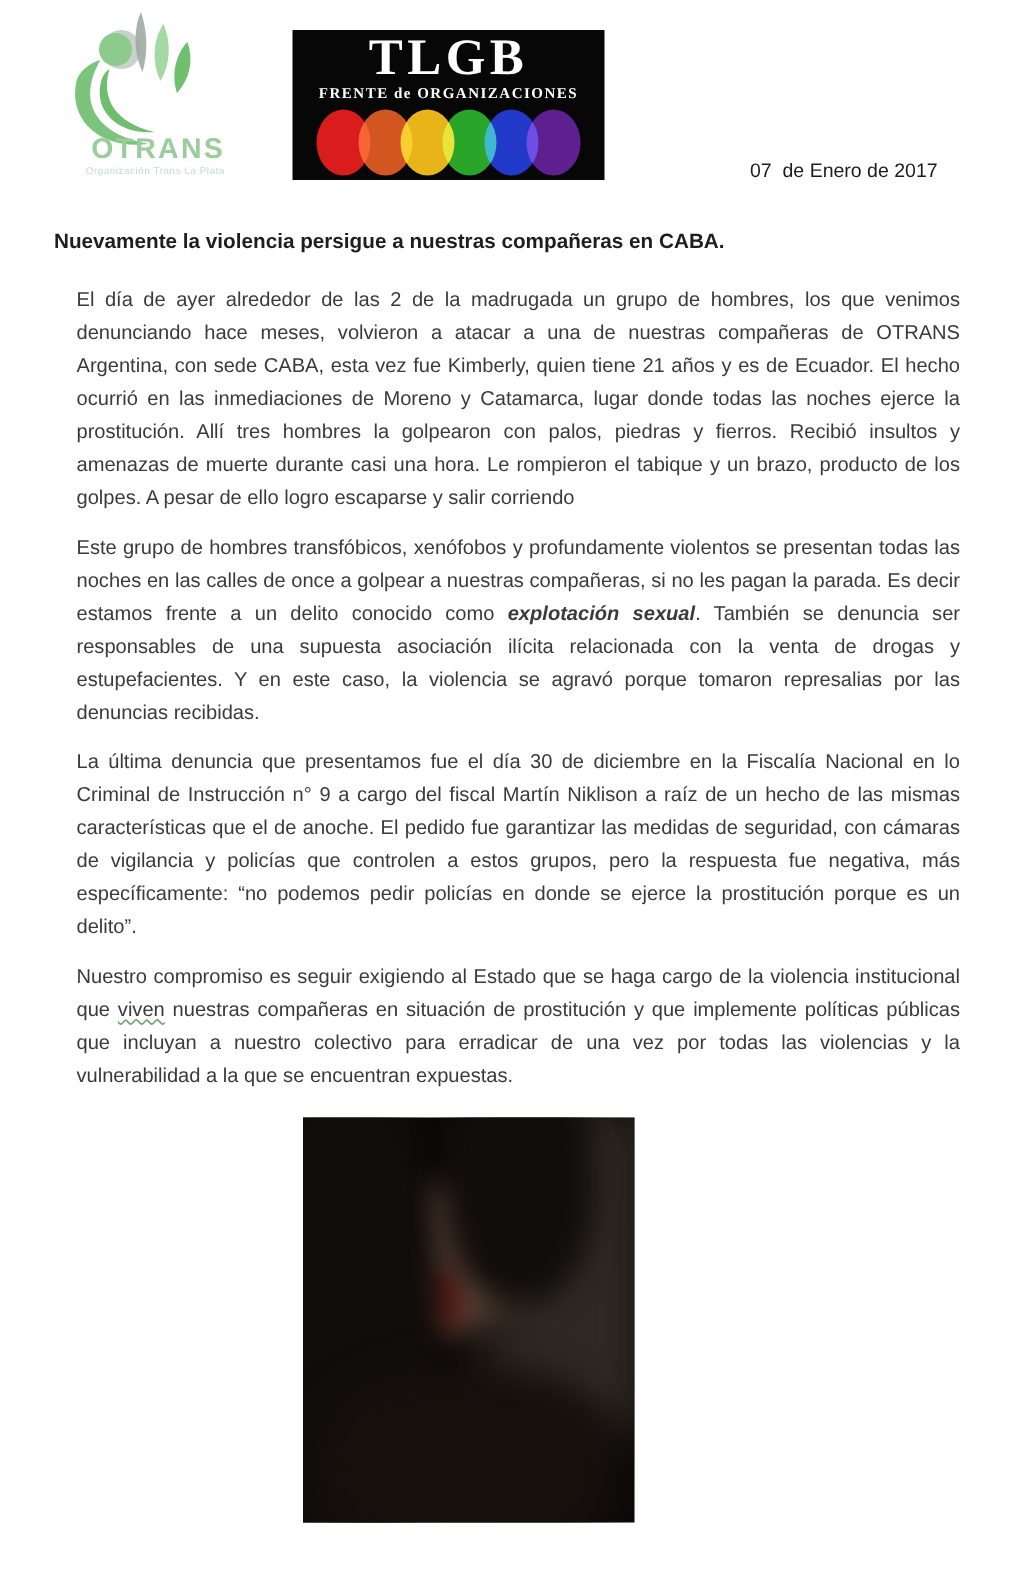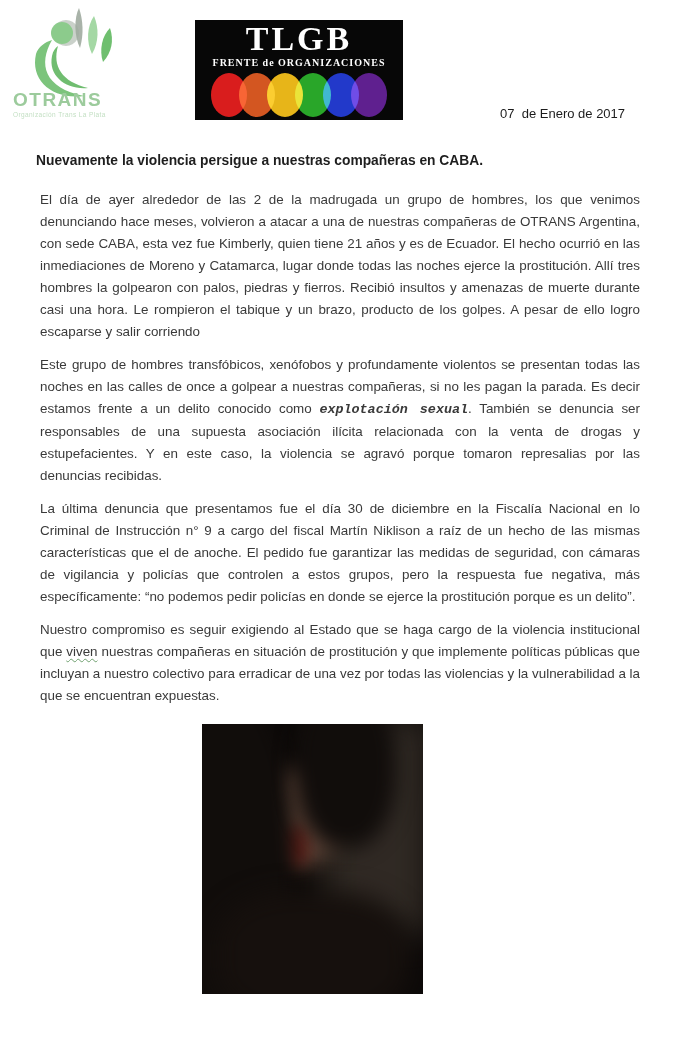--- a/index.html
+++ b/index.html
@@ -8,22 +8,22 @@
     width:676px; height:1046px;
     background:#ffffff;
     font-family:"Liberation Sans", sans-serif;
     overflow:hidden;
   }
 
   
   .header { position:relative; height:125px; }
 
   .otrans {
-    position:absolute; left:13px; top:6px; width:122px;
-    text-align:left;
+    position:absolute; left:28px; top:6px; width:122px;
+    text-align:right;
   }
   .otrans-mark { display:block; margin:0 auto; }
   .otrans-word {
     font-size:19px; font-weight:bold; letter-spacing:1.5px;
     color:#9ccb9c; line-height:1; margin-top:-12px;
   }
   .otrans-tagline {
     font-size:6.5px; color:#c2dfc2; letter-spacing:.4px; margin-top:2px;
   }
 
@@ -52,23 +52,23 @@
   }
 
   
   .content { padding:0 36px; }
   .headline {
     font-size:13.8px; font-weight:bold; color:#1e1e1e;
     margin:28px 0 21px 0;
   }
   .content p {
     font-size:13.4px; line-height:22px; color:#3a3a3a;
-    text-align:justify; margin:0 0 11px 4px;
+    text-align:justify; margin:0 0 11px 15px;
   }
-  .emph { font-weight:bold; font-style:italic;font-family:Liberation Mono, monospace; }
+  .emph { font-weight:bold; font-style:italic; }
   .wavy {
     text-decoration:underline wavy #6fa06f;
     text-decoration-thickness:1px;
     text-underline-offset:2px;
   }
 
   
   .photo {
     position:relative; width:221px; height:270px;
     margin:17px 0 0 166px; overflow:hidden;

